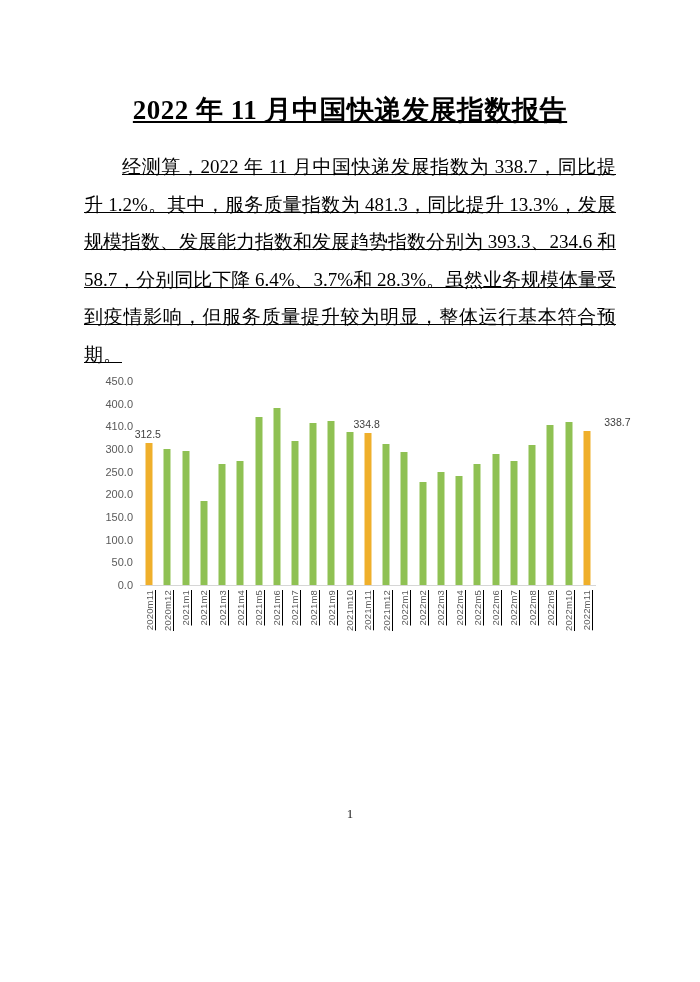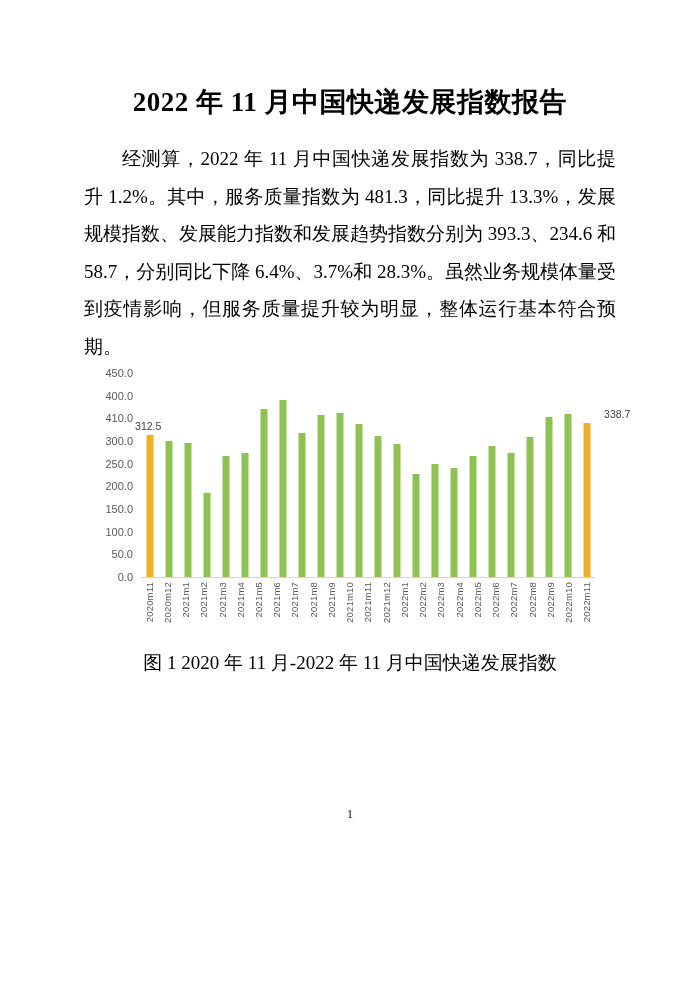--- a/index.html
+++ b/index.html
@@ -6,22 +6,23 @@
   body {
     width: 700px; height: 982px;
     background: #ffffff;
     font-family: "Liberation Serif", serif;
     color: #000000;
     overflow: hidden;
   }
   .page {
     box-sizing: border-box;
     width: 700px; height: 836px;
-    padding: 0 84px;
+    padding: 8px 84px;
     position: relative;
+    text-decoration: underline;
   }
   .doc-title {
     font-size: 27px;
     font-weight: bold;
     text-align: center;
     margin: 0;
     padding-top: 84px;
     letter-spacing: 0.5px;
   }
   .para {
@@ -180,20 +181,24 @@
             <div class="col">
               <div class="bar" style="height: 79.5556%; background: rgb(143, 193, 83);"></div>
             </div>
             <div class="col">
               <div class="bar" style="height: 80.2222%; background: rgb(143, 193, 83);"></div>
             </div>
             <div class="col">
               <div class="bar" style="height: 74.8889%; background: rgb(143, 193, 83);"></div>
             </div>
             <div class="col">
+              <div class="bar" style="height: 74.4%; background: rgb(239, 175, 43);"></div>
+              <div class="bar-label" style="bottom: calc(74.4% + 4px); color: rgb(63, 63, 63);">334.8</div>
+            </div>
+            <div class="col">
               <div class="bar" style="height: 69.1111%; background: rgb(143, 193, 83);"></div>
             </div>
             <div class="col">
               <div class="bar" style="height: 65.1111%; background: rgb(143, 193, 83);"></div>
             </div>
             <div class="col">
               <div class="bar" style="height: 50.4444%; background: rgb(143, 193, 83);"></div>
             </div>
             <div class="col">
               <div class="bar" style="height: 55.5556%; background: rgb(143, 193, 83);"></div>
@@ -298,18 +303,17 @@
               <span class="xlabel" style="color: rgb(89, 89, 89);">2022m10</span>
             </div>
             <div class="xlabel-cell">
               <span class="xlabel" style="color: rgb(89, 89, 89);">2022m11</span>
             </div>
           </div>
       </div>
     </div>
   </figure>
 
-  <p class="figure-caption">图 1 2020 年 11 月-2022 年 11 月中国快递发展指数</p>
 
 
   <div class="page-number">1</div>
 
 </div>
 
 </body></html>

